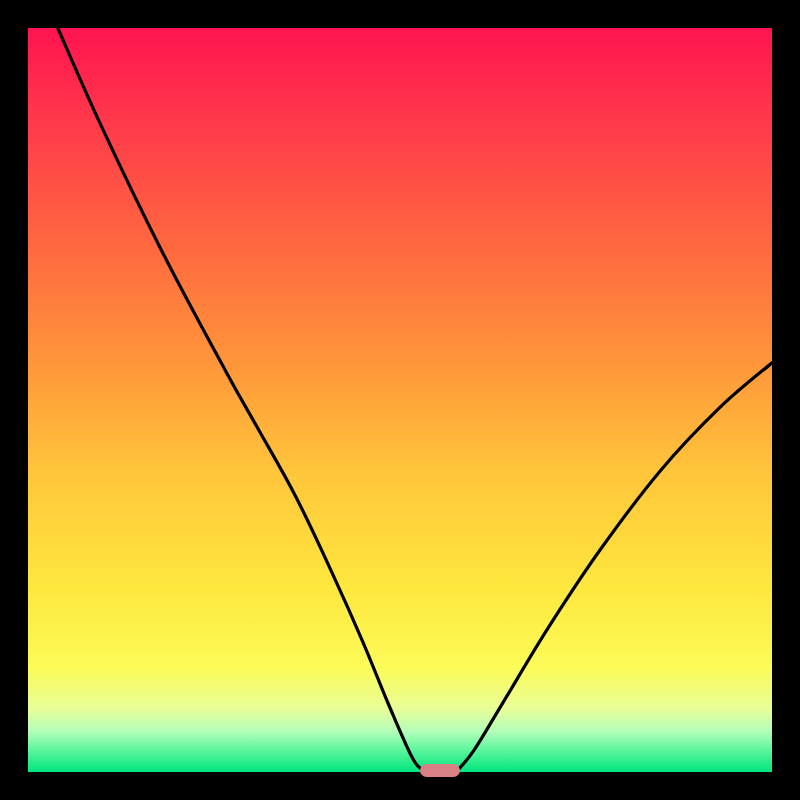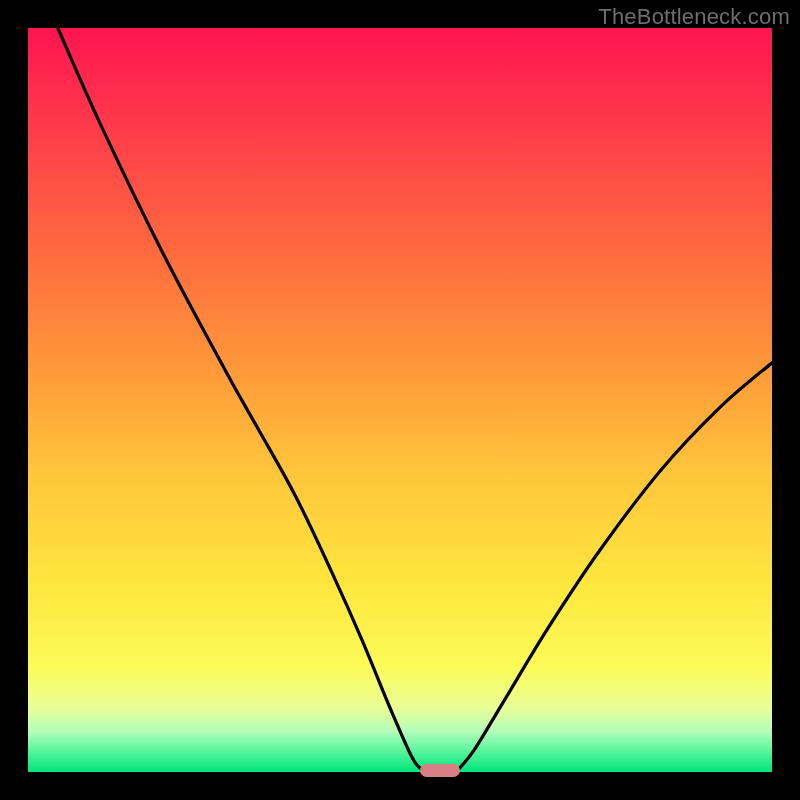--- a/index.html
+++ b/index.html
@@ -60,21 +60,20 @@
     position: absolute;
     height: 13px;
     border-radius: 7px;
     background: #d98084;
   }
 </style>
 </head>
 <body>
 
 <div class="frame">
-  <div class="watermark">TheBottleneck.com</div>
 
   <div class="plot-area">
     <svg class="curve" viewBox="0 0 744 744" preserveAspectRatio="none">
       <path id="left-path" fill="none" stroke="#000" stroke-width="3.2" stroke-linecap="round" d="M 29.8 0.0 C 37.8 18.1, 55.7 60.3, 74.4 100.4 C 93.1 140.6, 111.8 179.7, 133.9 223.2 C 156.0 266.7, 179.8 310.1, 197.2 342.2 C 214.6 374.4, 217.9 379.0, 230.6 401.8 C 243.4 424.5, 254.4 442.6, 267.8 468.7 C 281.2 494.8, 293.0 520.7, 305.0 546.8 C 317.1 573.0, 324.8 590.4, 334.8 613.8 C 344.8 637.2, 352.0 656.3, 360.8 677.0 C 369.7 697.8, 377.9 717.5, 383.9 729.1 C 389.9 740.8, 392.4 739.5, 394.3 741.8"></path>
       <path id="right-path" fill="none" stroke="#000" stroke-width="3.2" stroke-linecap="round" d="M 430.0 741.8 C 433.0 738.2, 438.1 734.1, 446.4 721.7 C 454.7 709.2, 462.8 694.7, 476.2 672.6 C 489.6 650.5, 503.4 626.2, 520.8 598.9 C 538.2 571.6, 552.8 548.9, 572.9 520.8 C 593.0 492.7, 611.0 468.1, 632.4 442.7 C 653.8 417.2, 671.8 398.9, 691.9 379.4 C 712.0 360.0, 734.6 342.8, 744.0 334.8"></path>
     </svg>
     <div id="marker" class="marker" style="left: 392.32px; width: 39.712px; top: 735.768px;"></div>
   </div>
 </div>
 

